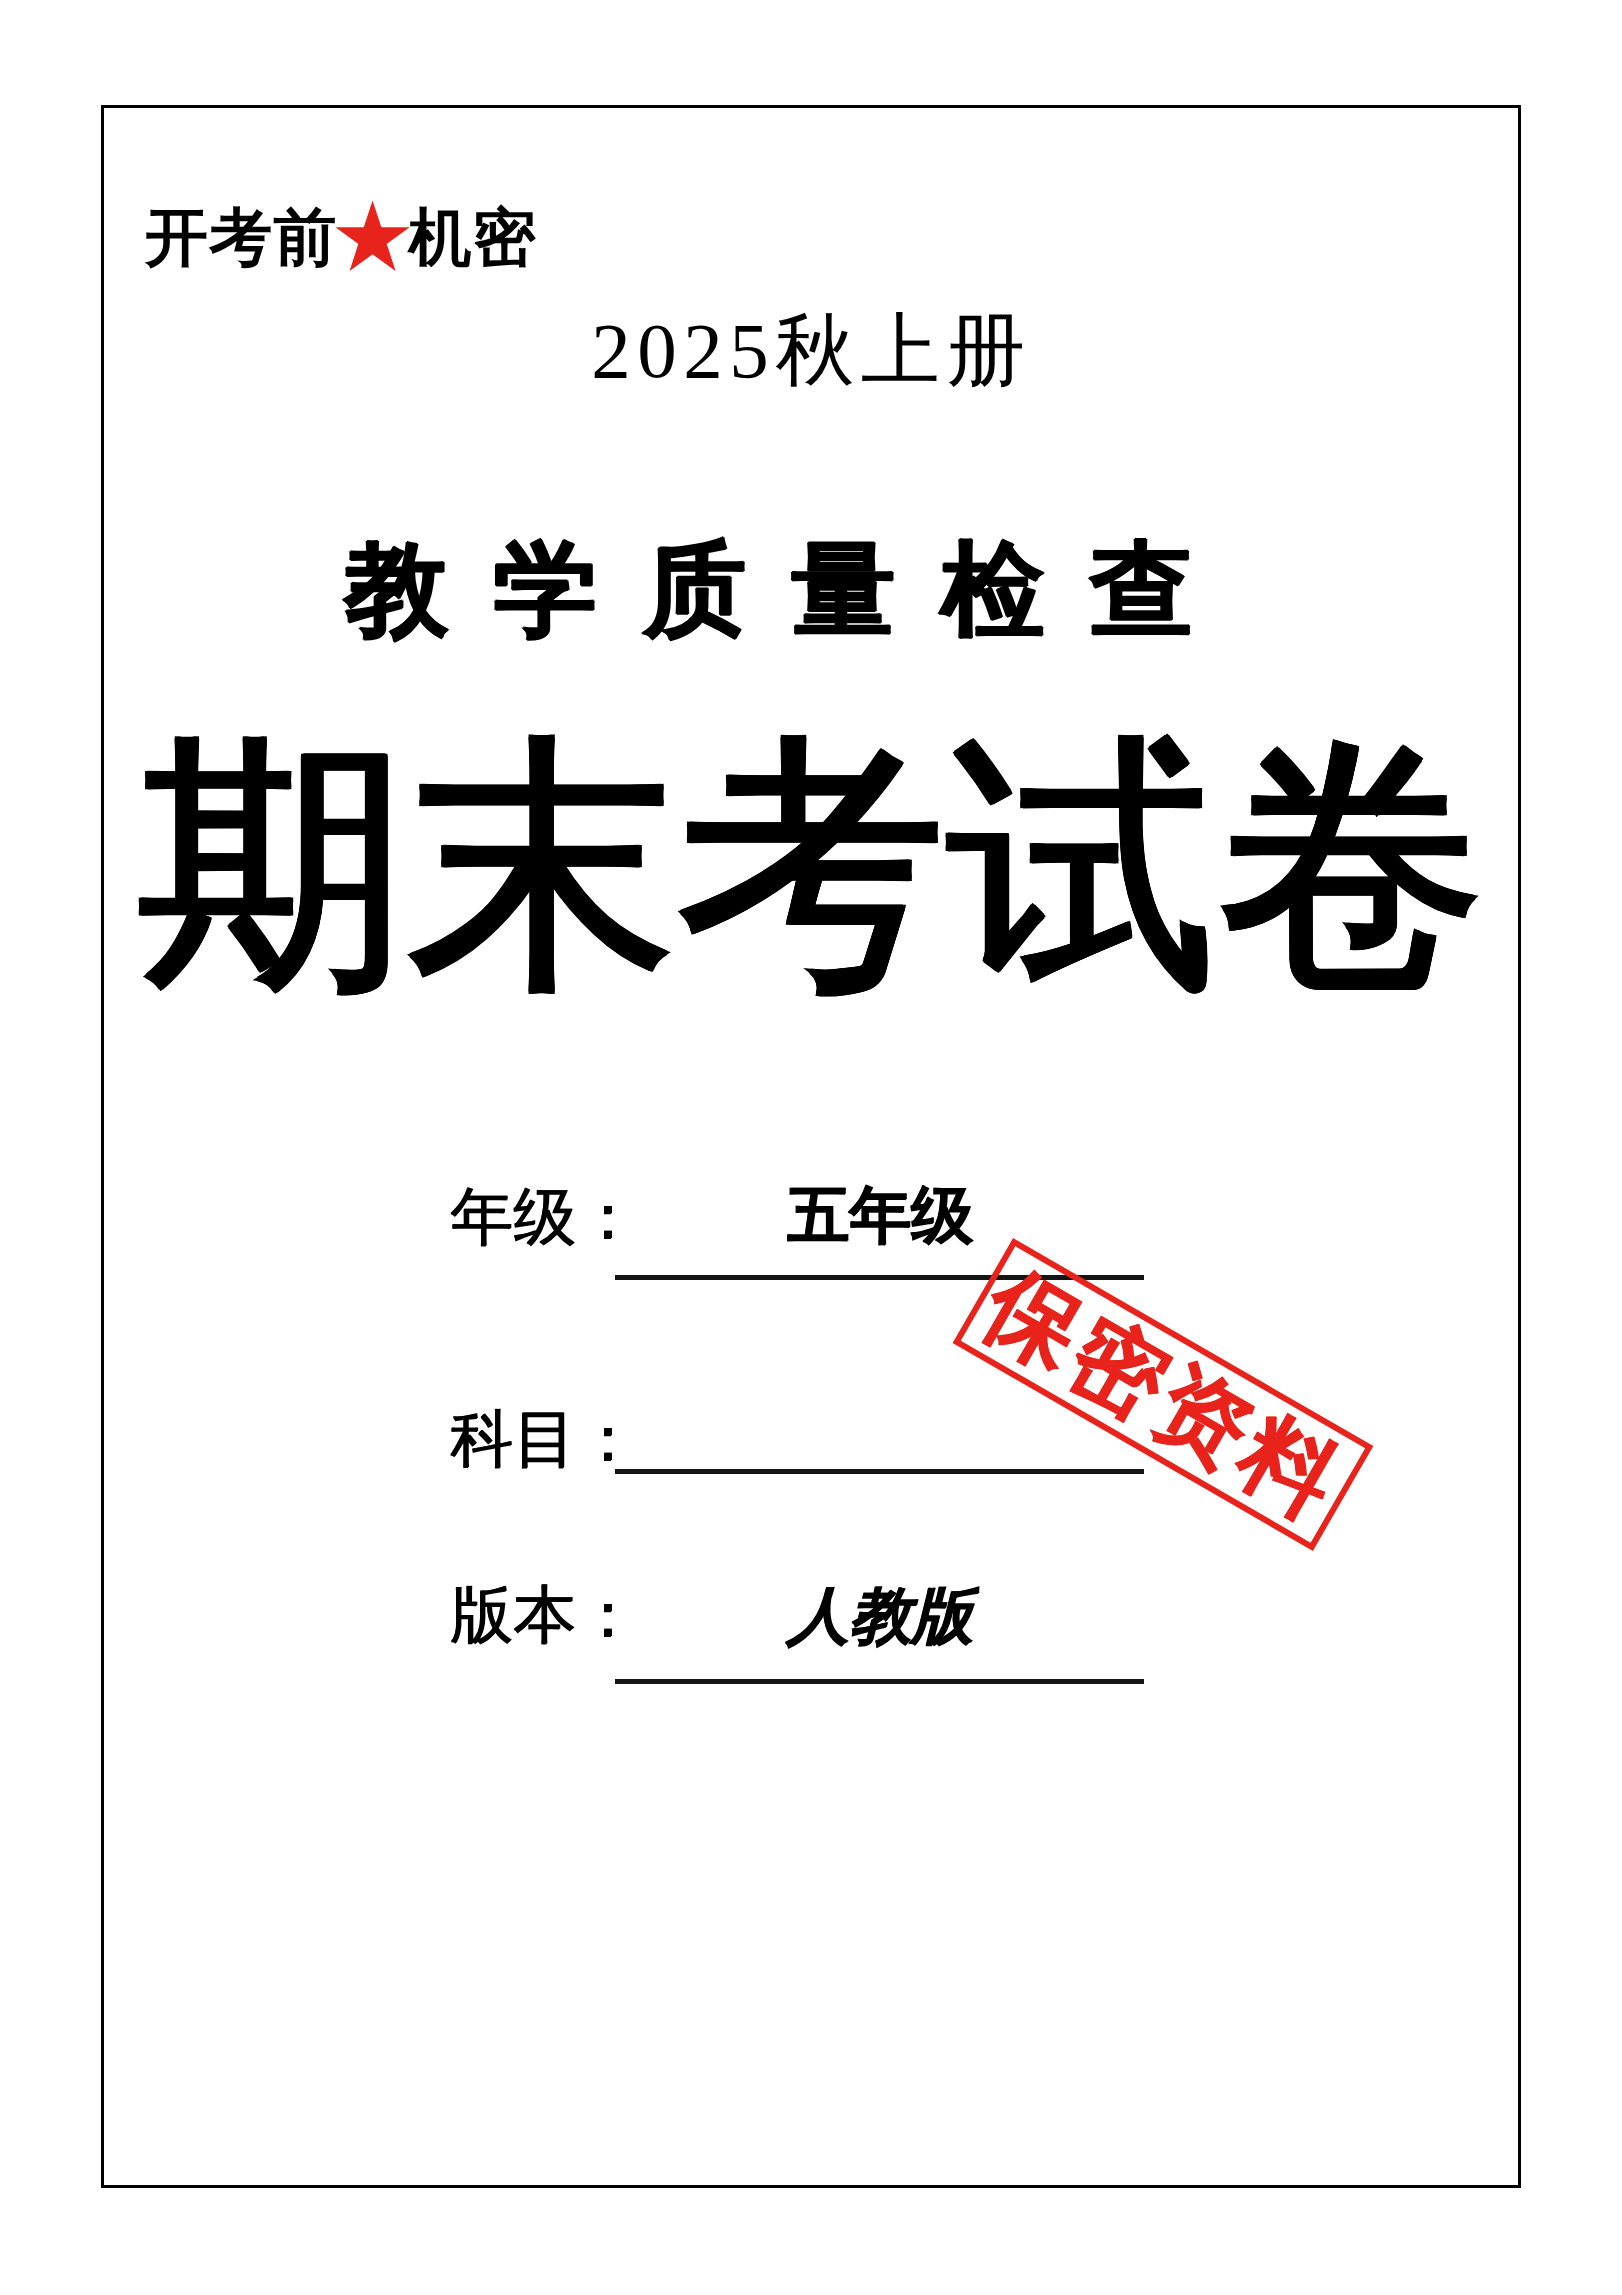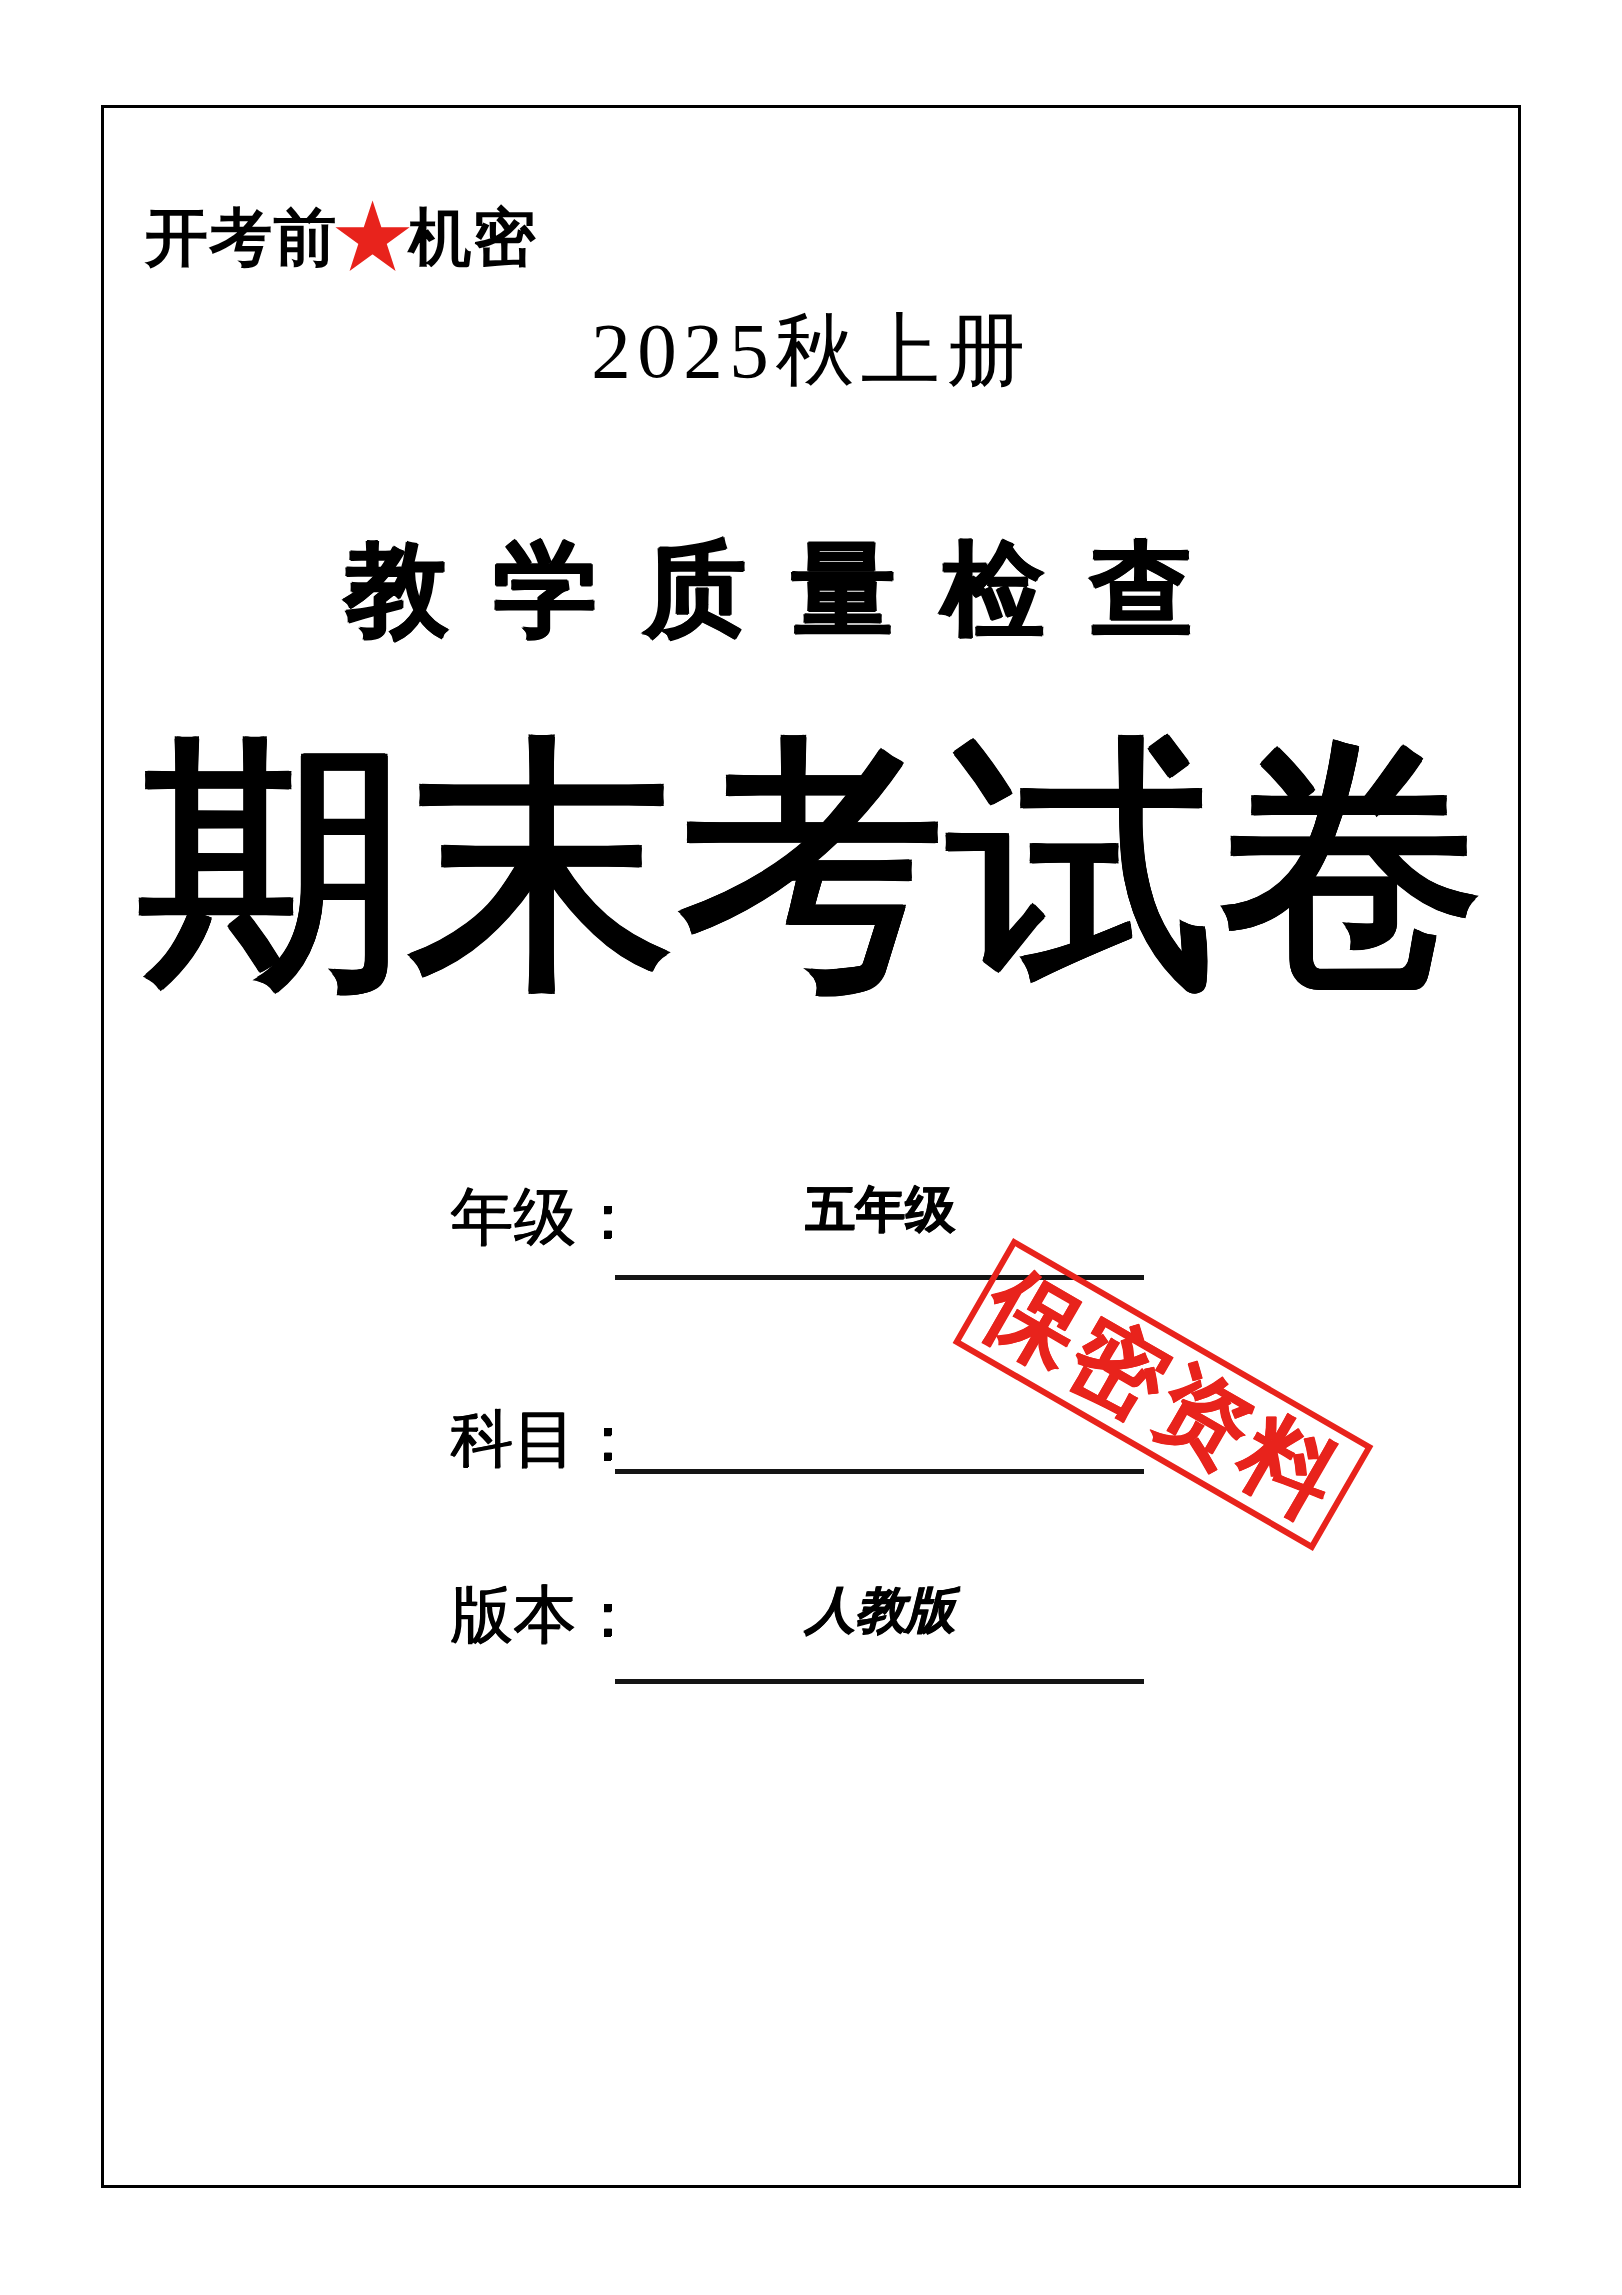--- a/index.html
+++ b/index.html
@@ -51,21 +51,21 @@
                 2px 2px 0 #000,-2px -2px 0 #000,2px -2px 0 #000,-2px 2px 0 #000;
   }
   .form-row-label{
     position:absolute;left:450px;
     font-size:63px;font-weight:normal;line-height:1;white-space:nowrap;
     text-shadow:1px 0 0 #000,0 1px 0 #000;
   }
   .form-row-value{
     position:absolute;left:615px;width:530px;
     text-align:center;
-    font-size:50px;font-weight:bold;line-height:1;white-space:nowrap;
+    font-size:62px;font-weight:bold;line-height:1;white-space:nowrap;
     text-shadow:1px 0 0 #000,0 1px 0 #000;
   }
   .form-underline{
     position:absolute;left:615px;width:529px;height:4.6px;
     background:#151515;
   }
   .row1-label{top:1186px;} .row1-value{top:1184px;} .row1-line{top:1275px;}
   .row2-label{top:1408px;} .row2-value{top:1389px;} .row2-line{top:1469px;}
   .row3-label{top:1584px;} .row3-value{top:1585px;font-style:italic;} .row3-line{top:1679px;}
   .stamp{

